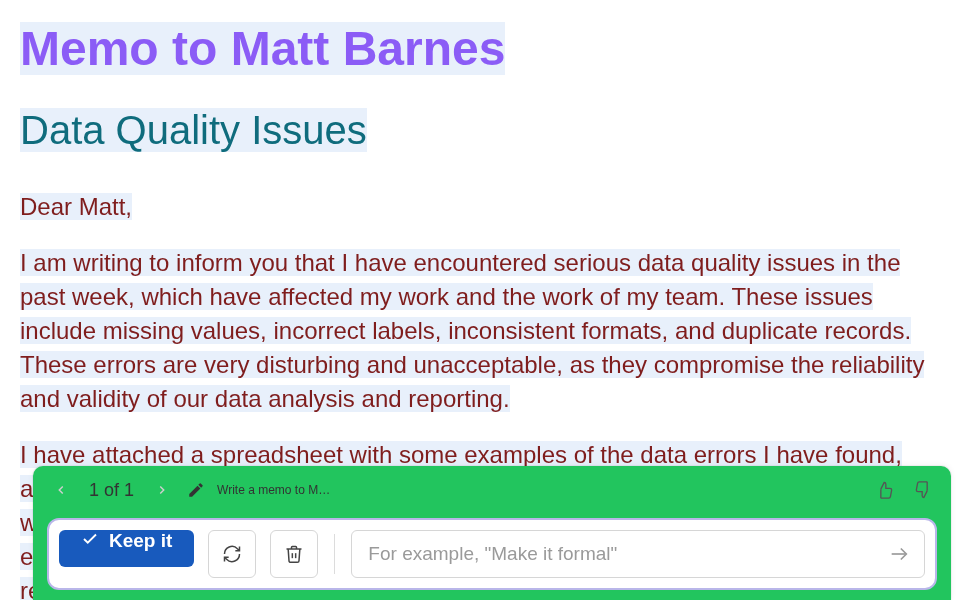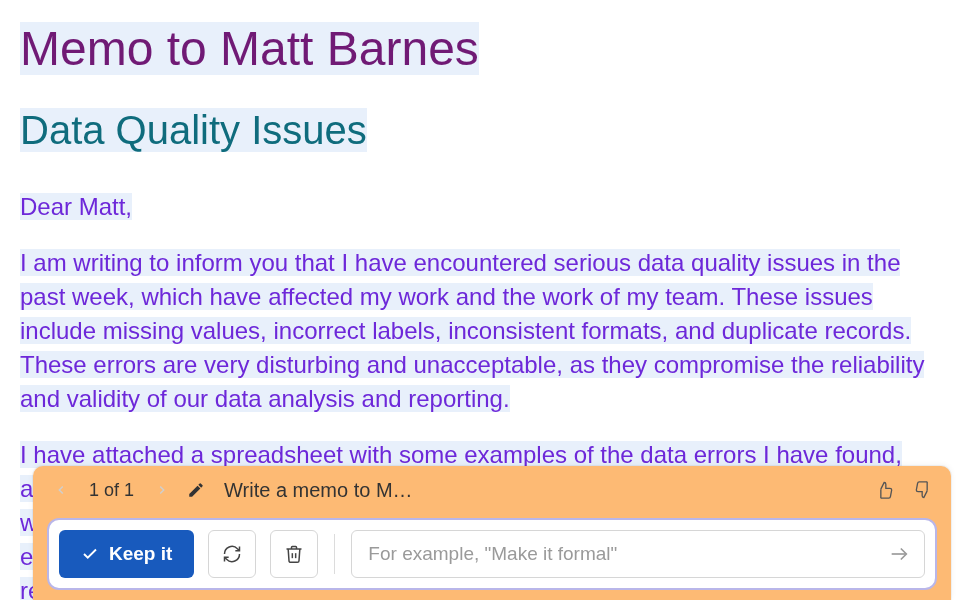--- a/index.html
+++ b/index.html
@@ -9,52 +9,52 @@
       height: 600px;
       background: #ffffff;
       position: relative;
       overflow: hidden;
     }
     .doc {
       padding: 20px 32px 20px 20px;
     }
     .doc h1 {
       font-size: 48px;
-      font-weight: 400;
-      color: #701a75;
+      font-weight: 700;
+      color: #8b5cf6;
       line-height: 1.2;
       margin-bottom: 28px;
       display: inline;
     }
     .doc h2 {
       font-size: 40px;
       font-weight: 500;
       color: #0f6c7d;
       line-height: 1.2;
       margin-bottom: 18px;
       display: inline-block;
     }
     .doc p {
       font-size: 24px;
-      color: #6d28d9;
+      color: #7f1d1d;
       line-height: 1.42;
       margin-bottom: 22px;
     }
     .sel {
       background: #e8f0fb;
     }
     .h1-wrap { margin-bottom: 28px; }
     .h2-wrap { margin-bottom: 18px; }
 
     .ai-panel {
       position: absolute;
       left: 33px;
       right: 12px;
       bottom: 0;
-      background: #fdba74;
+      background: #22c55e;
       border-radius: 10px 10px 0 0;
       box-shadow: 0 -1px 6px rgba(0,0,0,0.06), 0 0 0 1px rgba(0,0,0,0.04);
       padding: 10px 14px 10px 14px;
     }
     .ai-top {
       display: flex;
       align-items: center;
       gap: 10px;
       margin-bottom: 14px;
     }
@@ -74,27 +74,27 @@
       padding: 0 4px;
     }
     .pencil {
       width: 20px;
       height: 20px;
       display: flex;
       align-items: center;
       justify-content: center;
     }
     .prompt-text {
-      font-size: 20px;
+      font-size: 12px;
       color: #333;
       white-space: nowrap;
       overflow: hidden;
       text-overflow: ellipsis;
       max-width: 220px;
-      margin-left: 8px;
+      margin-left: 1px;
     }
     .spacer { flex: 1; }
     .disclaimer {
       font-size: 16px;
       color: #555;
       margin-right: 6px;
     }
     .fb-btn {
       width: 28px;
       height: 28px;
@@ -114,25 +114,24 @@
       border-radius: 12px;
       background: #fff;
       padding: 10px;
     }
     .keep-btn {
       background: #185abd;
       color: #fff;
       border: none;
       border-radius: 6px;
       padding: 0 22px;
-      height: 48px;
+      height: 37px;
       font-size: 19px;
       font-weight: 600;
       display: flex;
-      align-items: center;
       gap: 10px;
       cursor: pointer;
     }
     .icon-btn {
       width: 48px;
       height: 48px;
       border: 1px solid #d6d6d6;
       border-radius: 6px;
       background: #fff;
       display: flex;

